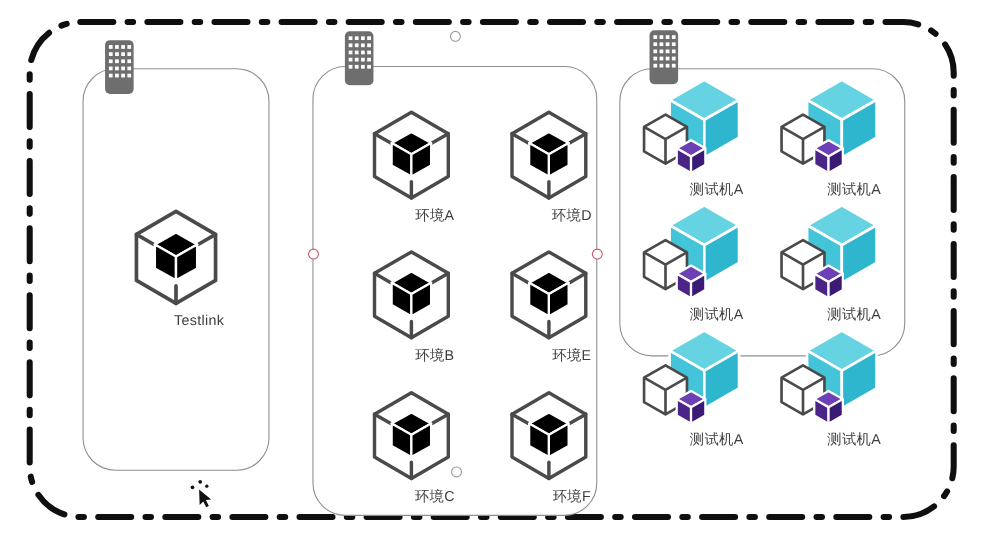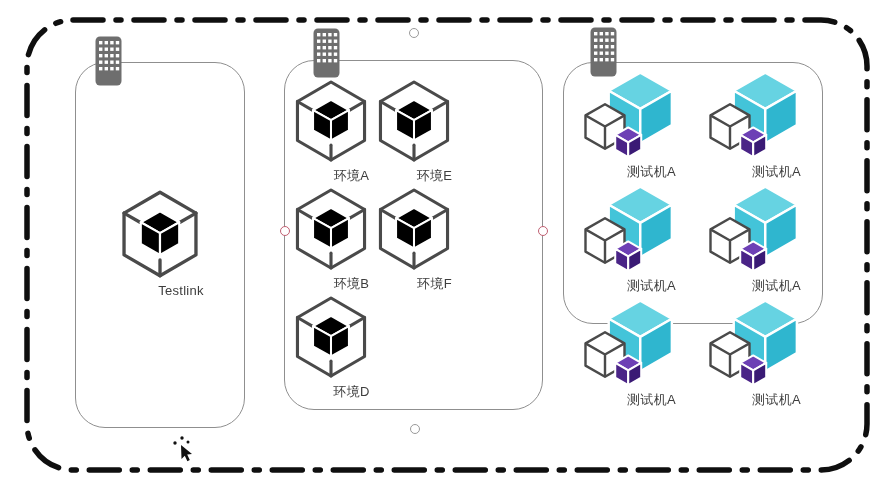--- a/index.html
+++ b/index.html
@@ -3,22 +3,22 @@
 <meta charset="utf-8">
 <style>
   html,body{margin:0;padding:0;background:#fff;}
   .stage{position:relative;width:895px;height:492px;background:#ffffff;overflow:hidden;
          font-family:"Liberation Sans","DejaVu Sans",sans-serif;}
   .outer-border{position:absolute;left:0;top:0;width:895px;height:492px;pointer-events:none;}
   .group{position:absolute;border:1.6px solid #8f8f8f;border-radius:30px;background:#fff;
          box-sizing:border-box;}
   #g1{left:75px;top:62px;width:170px;height:366px;display:flex;flex-direction:column;
       justify-content:space-evenly;align-items:center;padding:6px 0 10px;}
-  #g2{left:284px;top:60px;width:259px;height:350px;display:grid;
-      grid-template-columns:1fr 1fr 1fr;grid-template-rows:repeat(3,1fr);grid-auto-flow:column;
+  #g2{left:284px;top:60px;width:259px;height:409px;display:grid;
+      grid-template-columns:1fr;grid-template-rows:repeat(3,1fr);grid-auto-flow:column;
       padding:16px 4px 8px;}
   #g3{left:563px;top:62px;width:260px;height:262px;display:grid;
       grid-template-columns:1fr 1fr;grid-template-rows:repeat(3,1fr);grid-auto-flow:column;
       padding:4px 4px 6px;}
   .cell{display:flex;flex-direction:column;align-items:center;justify-content:flex-end;gap:3px;}
   .label{font-size:13px;color:#3d3d3d;letter-spacing:.3px;white-space:nowrap;margin-left:42px;}
   .icon-mod-lg{width:84px;height:92px;}
   .icon-mod-md{width:78px;height:86px;}
   .icon-tm{width:104px;height:93px;}
   .keypad{position:absolute;width:27px;height:50px;z-index:5;}
@@ -117,20 +117,26 @@
     <div class="cell">
       <svg class="icon-mod-md cube-yellow" viewBox="0 0 100 110">
           <use href="#sym-module"></use>
         </svg>
       <div class="label">环境B</div>
     </div>
     <div class="cell">
       <svg class="icon-mod-md cube-yellow" viewBox="0 0 100 110">
           <use href="#sym-module"></use>
         </svg>
+      <div class="label">环境C</div>
+    </div>
+    <div class="cell">
+      <svg class="icon-mod-md cube-yellow" viewBox="0 0 100 110">
+          <use href="#sym-module"></use>
+        </svg>
       <div class="label">环境D</div>
     </div>
     <div class="cell">
       <svg class="icon-mod-md cube-yellow" viewBox="0 0 100 110">
           <use href="#sym-module"></use>
         </svg>
       <div class="label">环境E</div>
     </div>
     <div class="cell">
       <svg class="icon-mod-md cube-yellow" viewBox="0 0 100 110">

